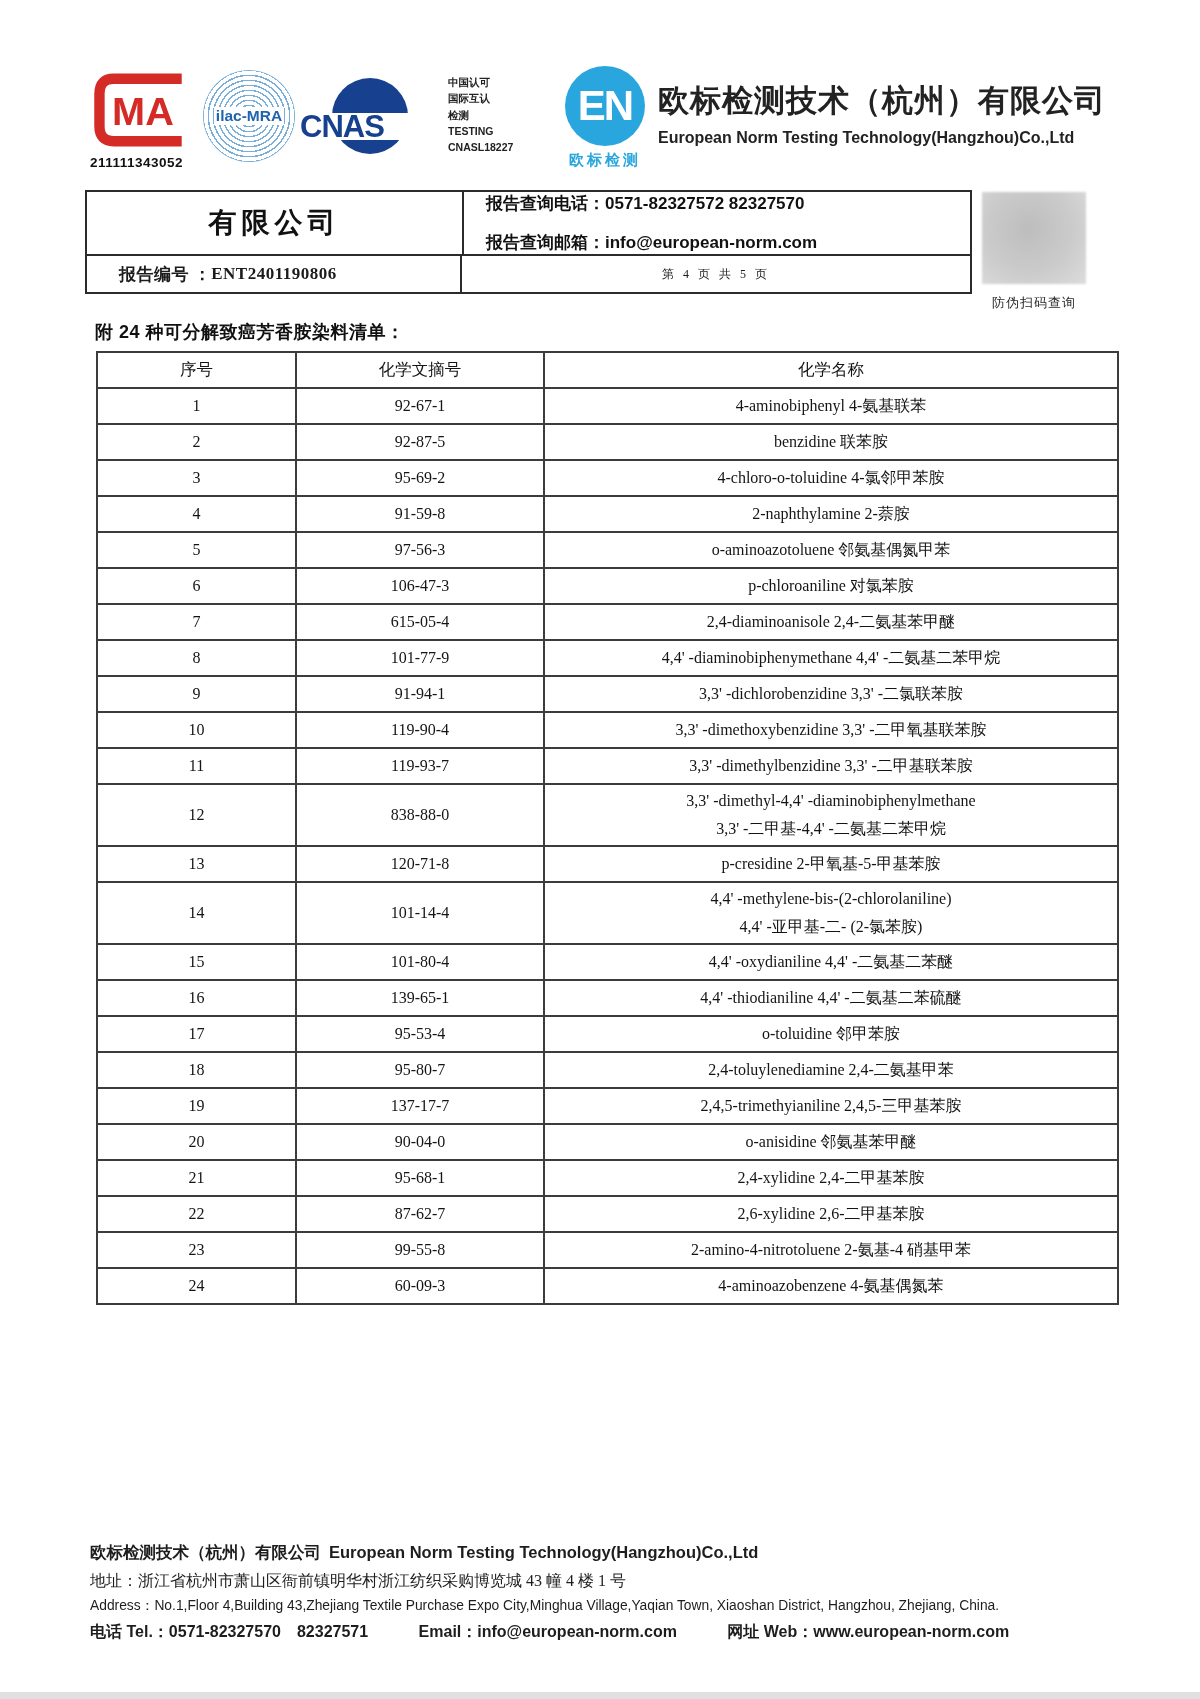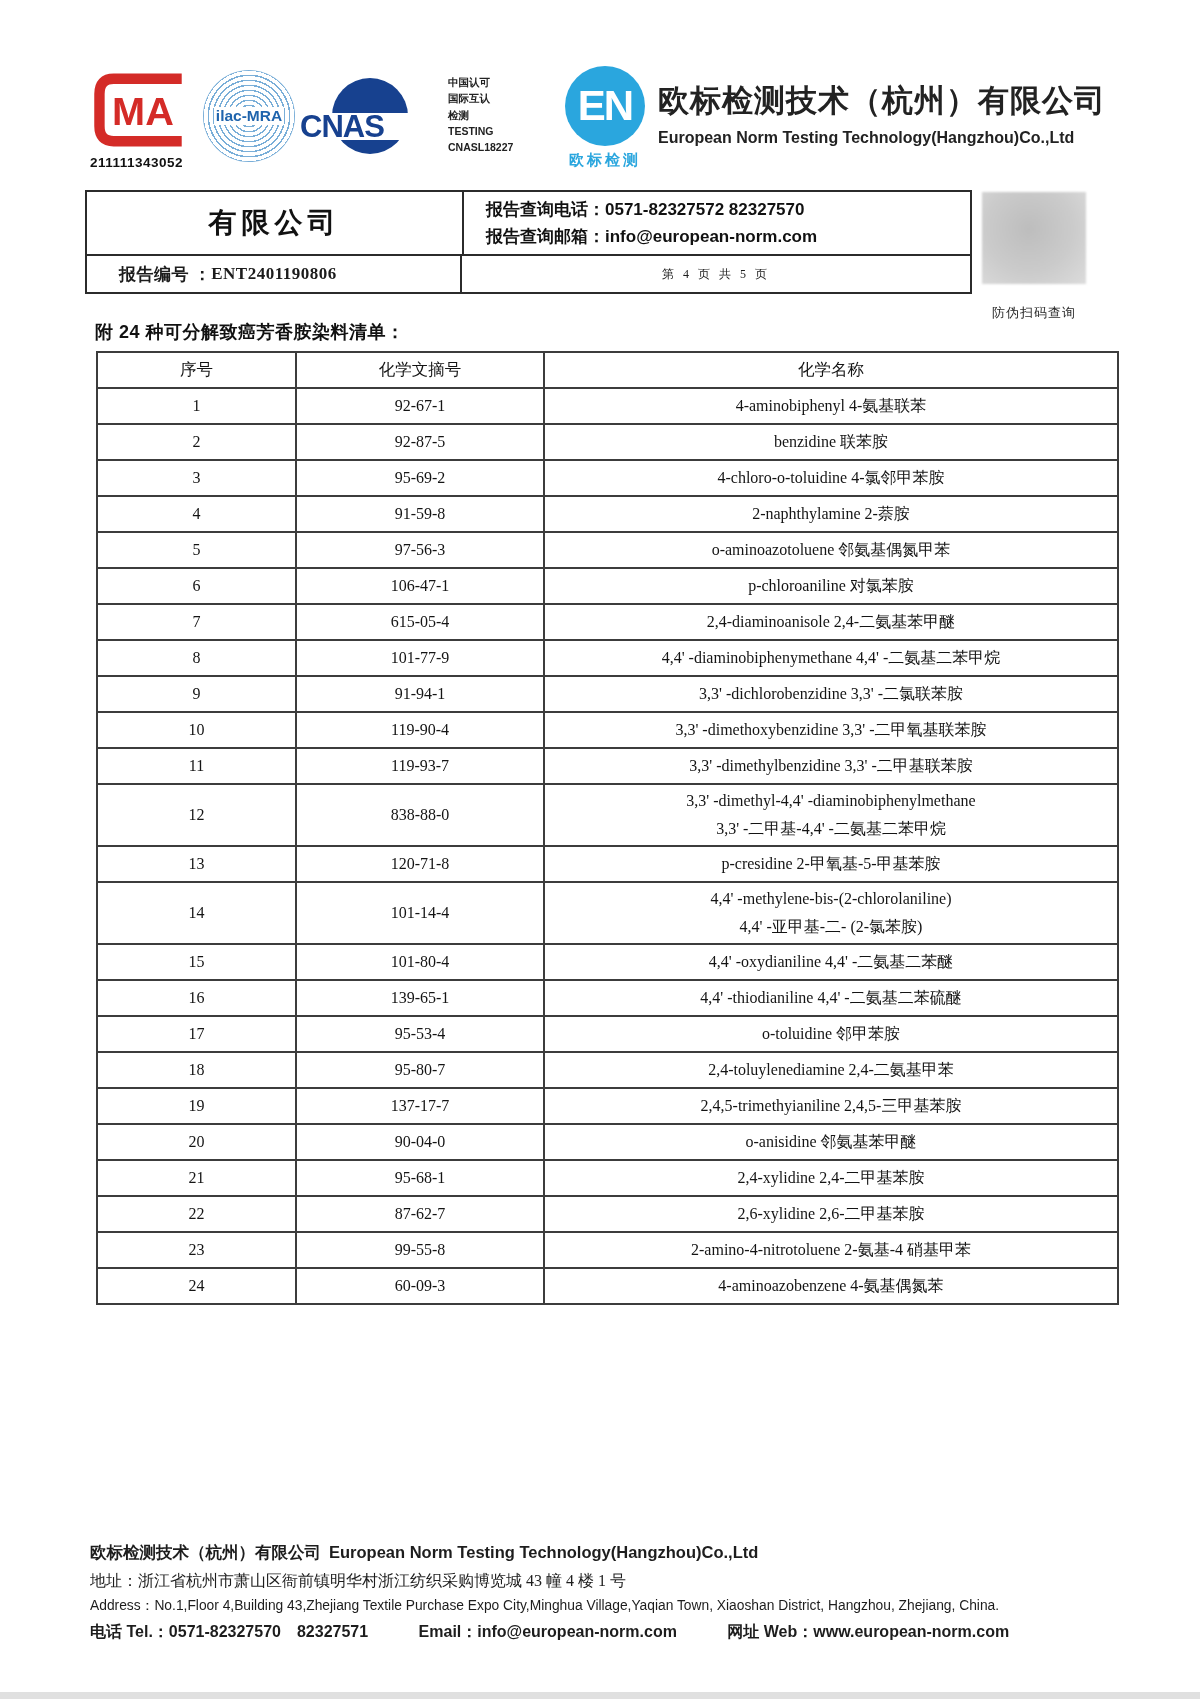--- a/index.html
+++ b/index.html
@@ -32,32 +32,32 @@
   .company{position:absolute;left:658px;top:80px;font-family:"Liberation Sans",sans-serif;}
   .company-zh{font-size:31px;font-weight:bold;color:#222;letter-spacing:1px;white-space:nowrap;}
   .company-en{font-size:16px;font-weight:bold;color:#222;margin-top:7px;white-space:nowrap;}
 
   
   .head-box{position:absolute;left:85px;top:190px;width:883px;border:2px solid #2b2b2b;
             font-family:"Liberation Sans",sans-serif;}
   .hb-row1{display:flex;height:62px;}
   .hb-title-cell{width:375px;border-right:2px solid #2b2b2b;display:flex;align-items:center;justify-content:center;}
   .hb-title{font-size:28px;font-weight:bold;letter-spacing:5px;color:#111;}
-  .hb-contact{flex:1;display:flex;flex-direction:column;justify-content:center;padding-left:22px;gap:4px;}
+  .hb-contact{flex:1;display:flex;flex-direction:column;justify-content:space-between;padding-left:22px;gap:4px;}
   .hb-line{font-size:17px;font-weight:bold;color:#111;white-space:nowrap;}
   .hb-row2{display:flex;height:36px;border-top:2px solid #2b2b2b;}
   .hb-no-cell{width:375px;border-right:2px solid #2b2b2b;display:flex;align-items:center;padding-left:32px;
               font-size:17px;font-weight:bold;letter-spacing:.5px;box-sizing:border-box;font-family:Liberation Serif, serif;}
   .hb-page-cell{flex:1;display:flex;align-items:center;justify-content:center;
                 font-family:"Liberation Serif","DejaVu Serif",serif;font-size:12px;letter-spacing:3px;border-radius:16px;}
   .qr-wrap{position:absolute;left:978px;top:192px;width:112px;text-align:center;}
   .qr{width:104px;height:92px;margin:0 auto;
       background:radial-gradient(circle at 45% 40%, #bdbdbd 0%, #cbcbcb 55%, #dcdcdc 100%);
       filter:blur(1px);}
-  .qr-caption{margin-top:20px;font-size:13px;color:#2b2b2b;letter-spacing:1px;
+  .qr-caption{margin-top:10px;font-size:13px;color:#2b2b2b;letter-spacing:1px;
               font-family:"Liberation Sans",sans-serif;white-space:nowrap;}
 
   
   .table-title{position:absolute;left:95px;top:320px;font-family:"Liberation Sans",sans-serif;
                font-size:18px;font-weight:bold;color:#111;letter-spacing:.5px;}
   .amine-table{position:absolute;left:96px;top:351px;width:1021px;border-collapse:collapse;
                table-layout:fixed;}
   .amine-table th,.amine-table td{border:2px solid #3c3c3c;text-align:center;vertical-align:middle;
                font-size:16px;color:#141414;padding:2px 4px;line-height:1.7;}
   .amine-table th{height:30px;font-weight:normal;font-size:16.5px;}
@@ -190,21 +190,21 @@
         </tr>
         <tr>
           <td>5</td>
           <td>97-56-3</td>
           <td>
             <div>o-aminoazotoluene 邻氨基偶氮甲苯</div>
           </td>
         </tr>
         <tr>
           <td>6</td>
-          <td>106-47-1</td>
+          <td>106-47-3</td>
           <td>
             <div>p-chloroaniline 对氯苯胺</div>
           </td>
         </tr>
         <tr>
           <td>7</td>
           <td>615-05-4</td>
           <td>
             <div>2,4-diaminoanisole 2,4-二氨基苯甲醚</div>
           </td>

